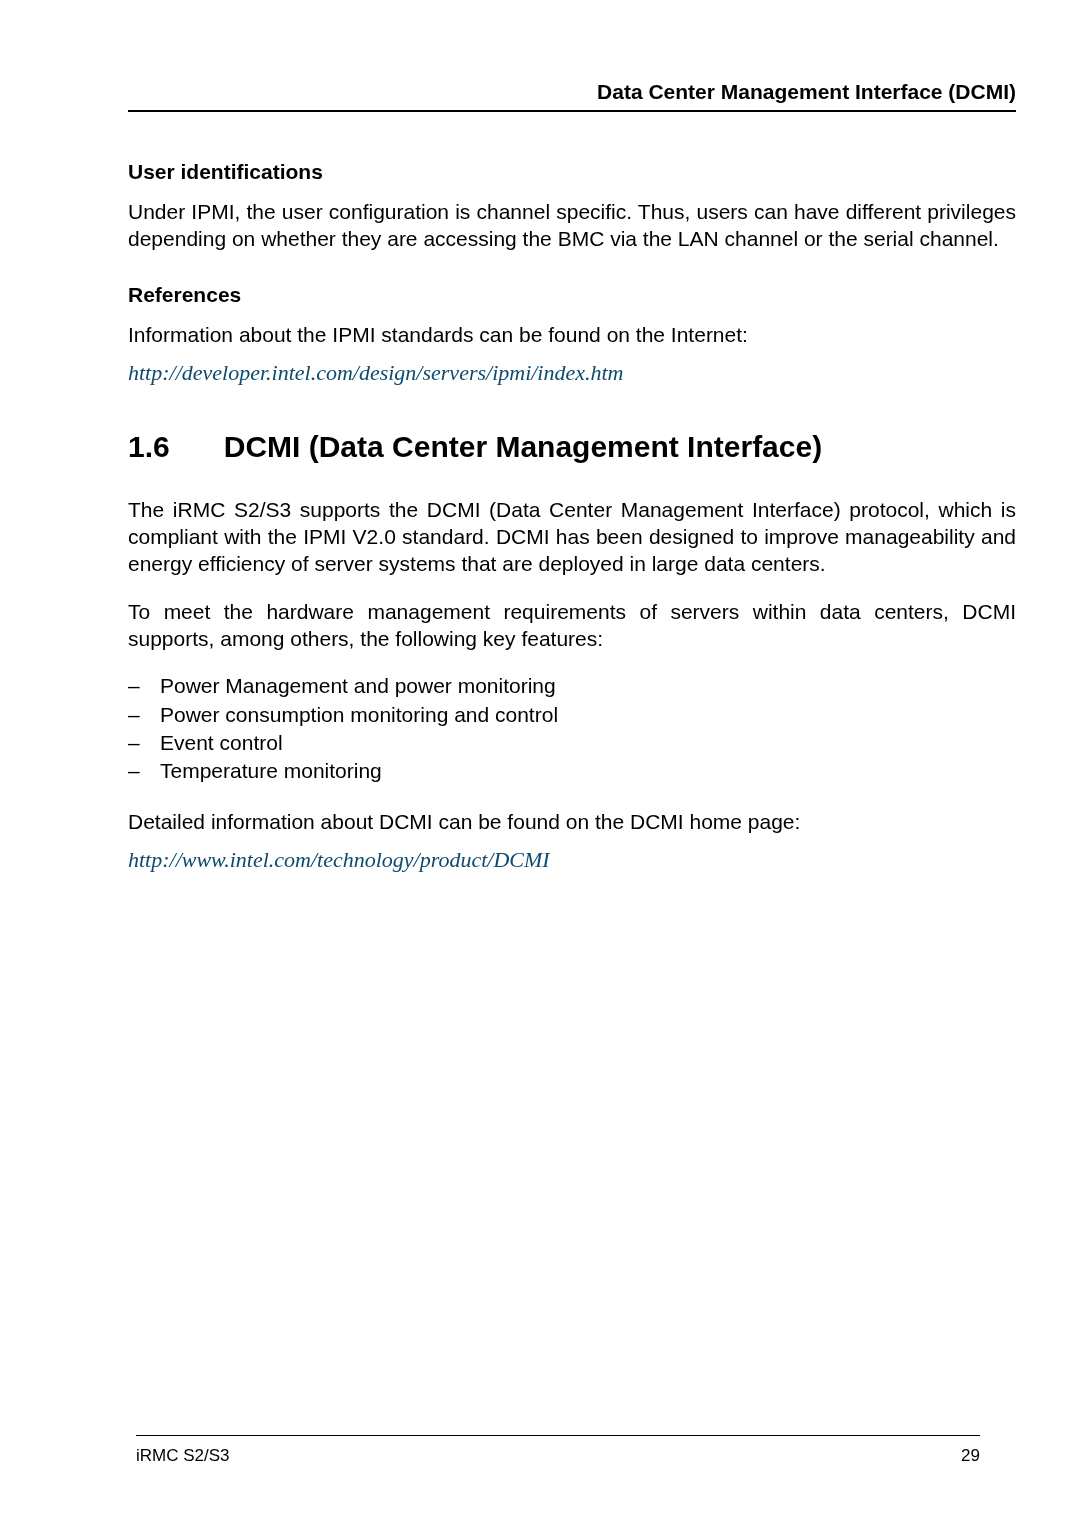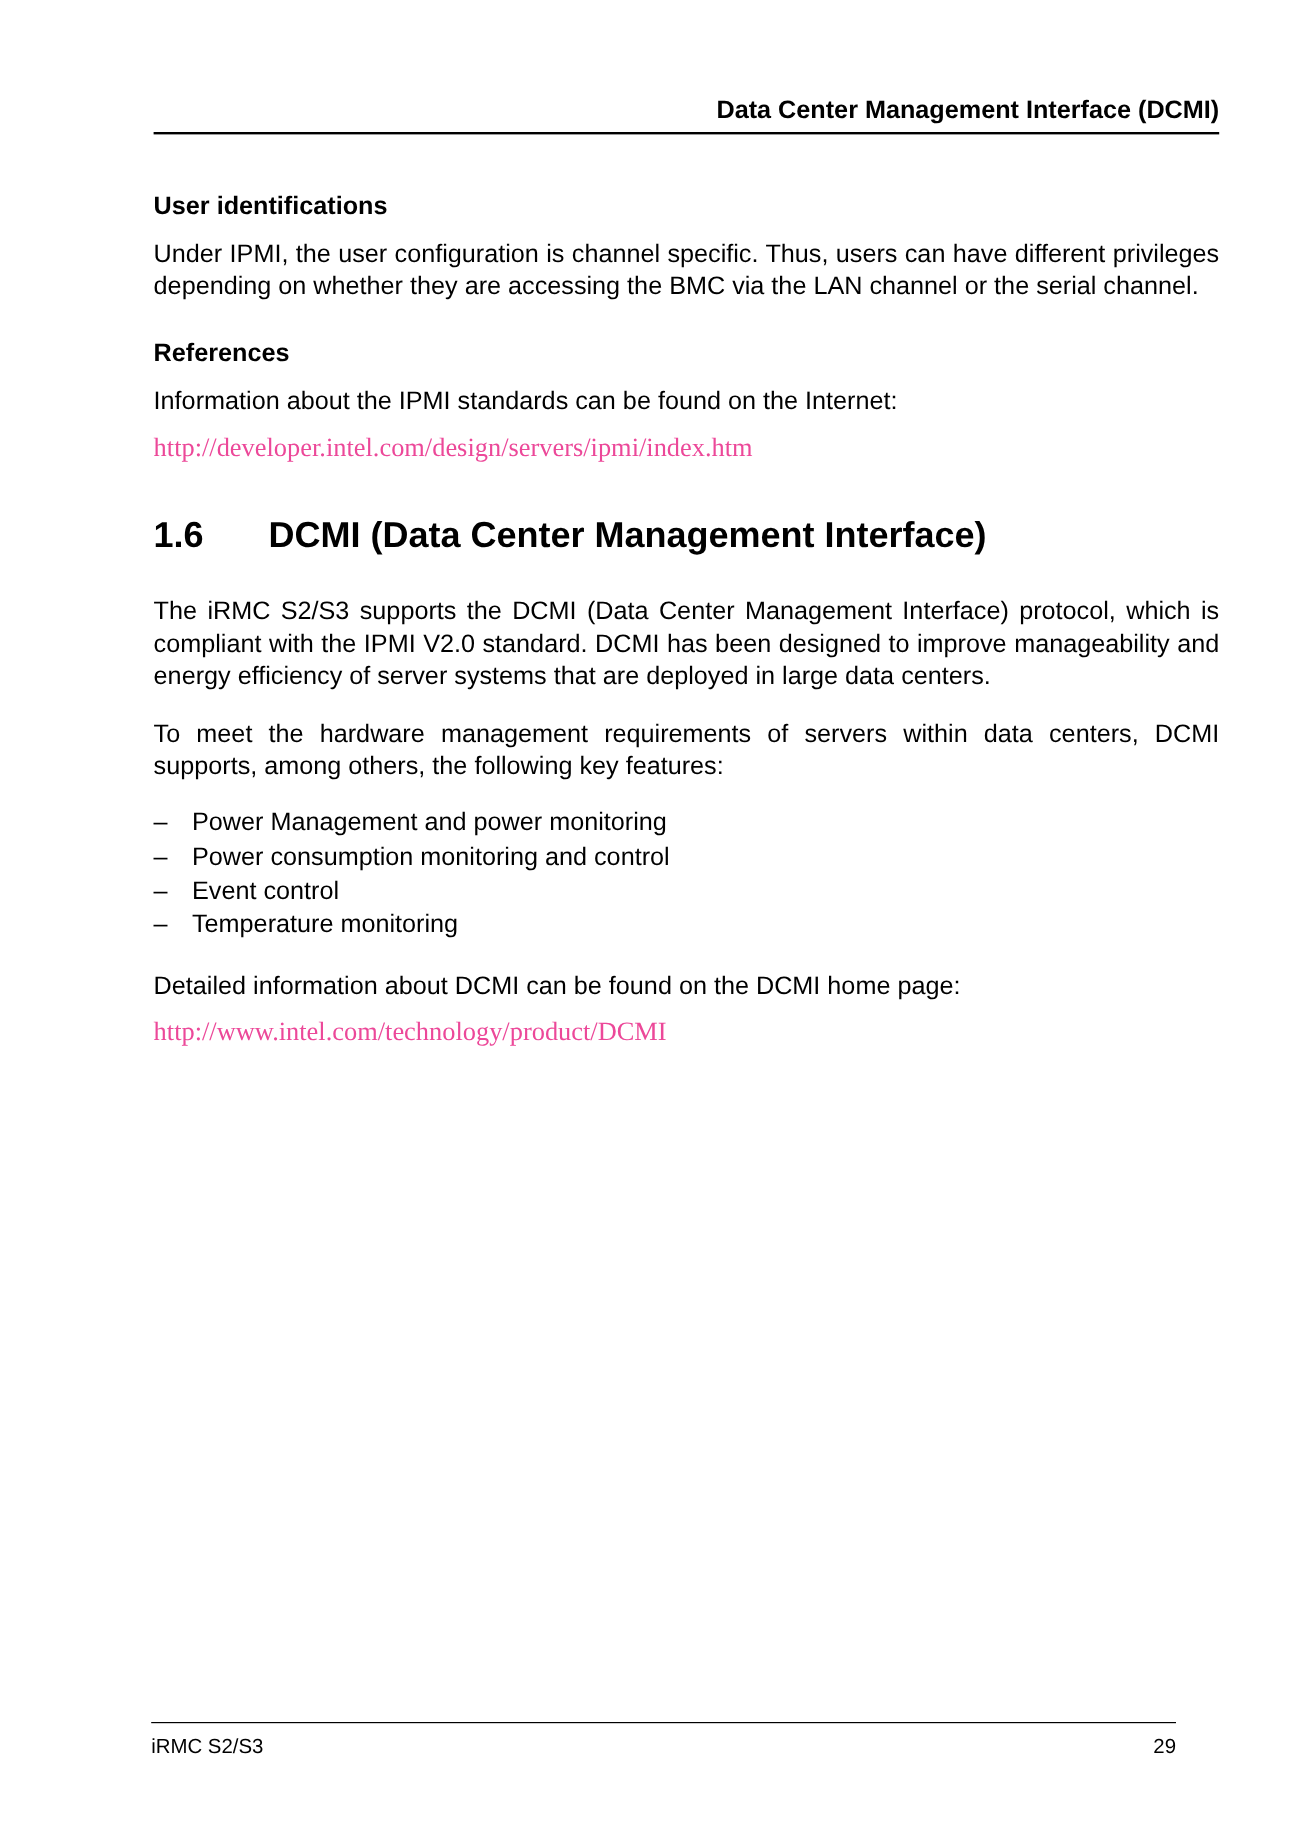--- a/index.html
+++ b/index.html
@@ -43,21 +43,22 @@
     }
     .para-tight {
       font-size: 21px;
       line-height: 1.3;
       margin-bottom: 12px;
     }
     .link {
       color: #0a5ea8;
     }
     .link-italic {
-      color: #ec4899;
+      color: #0c4a6e;
+      font-style: italic;
       font-family: 'Times New Roman', Times, serif;
       font-size: 22px;
     }
     .url-line {
       margin-bottom: 28px;
     }
     .section-heading {
       display: flex;
       gap: 54px;
       font-weight: bold;
@@ -80,21 +81,21 @@
       display: flex;
     }
     .feature-list li::before {
       content: "–";
       width: 32px;
       flex-shrink: 0;
     }
     .footer {
       position: absolute;
       bottom: 60px;
-      left: 126px;
+      left: 136px;
       right: 100px;
       border-top: 1px solid #000000;
       padding-top: 10px;
       display: flex;
       justify-content: space-between;
       font-size: 17px;
     }
     .block {
       margin-bottom: 30px;
     }

